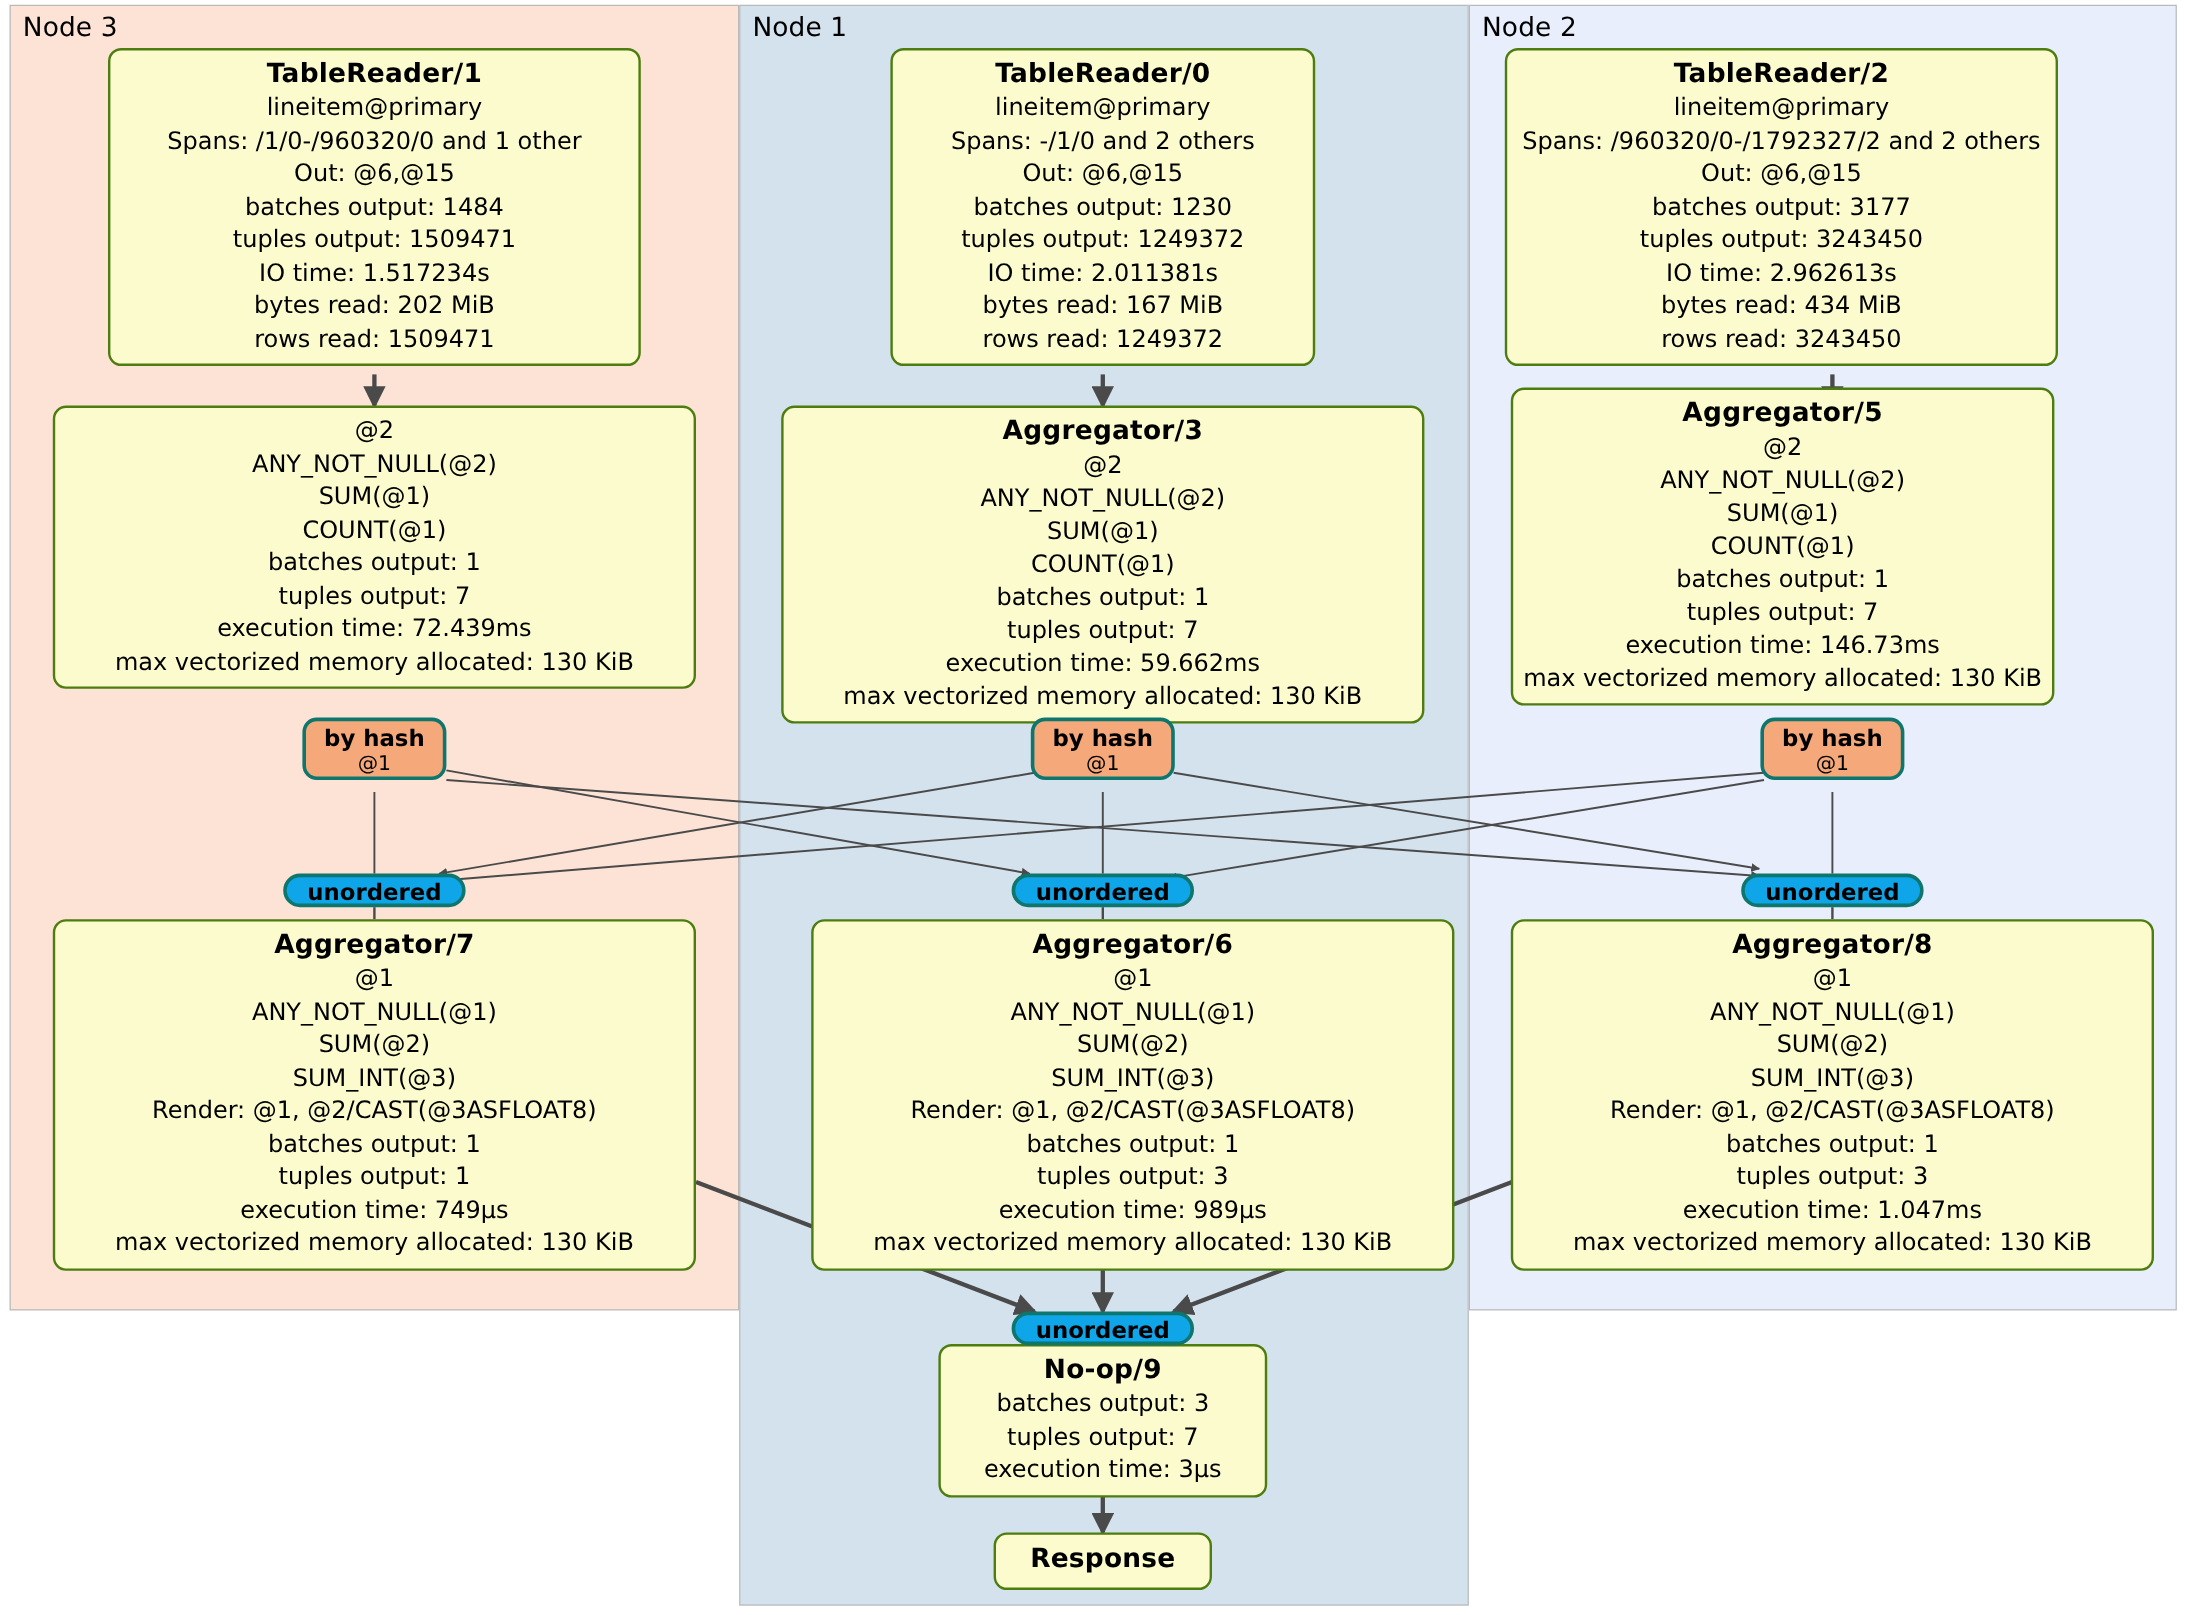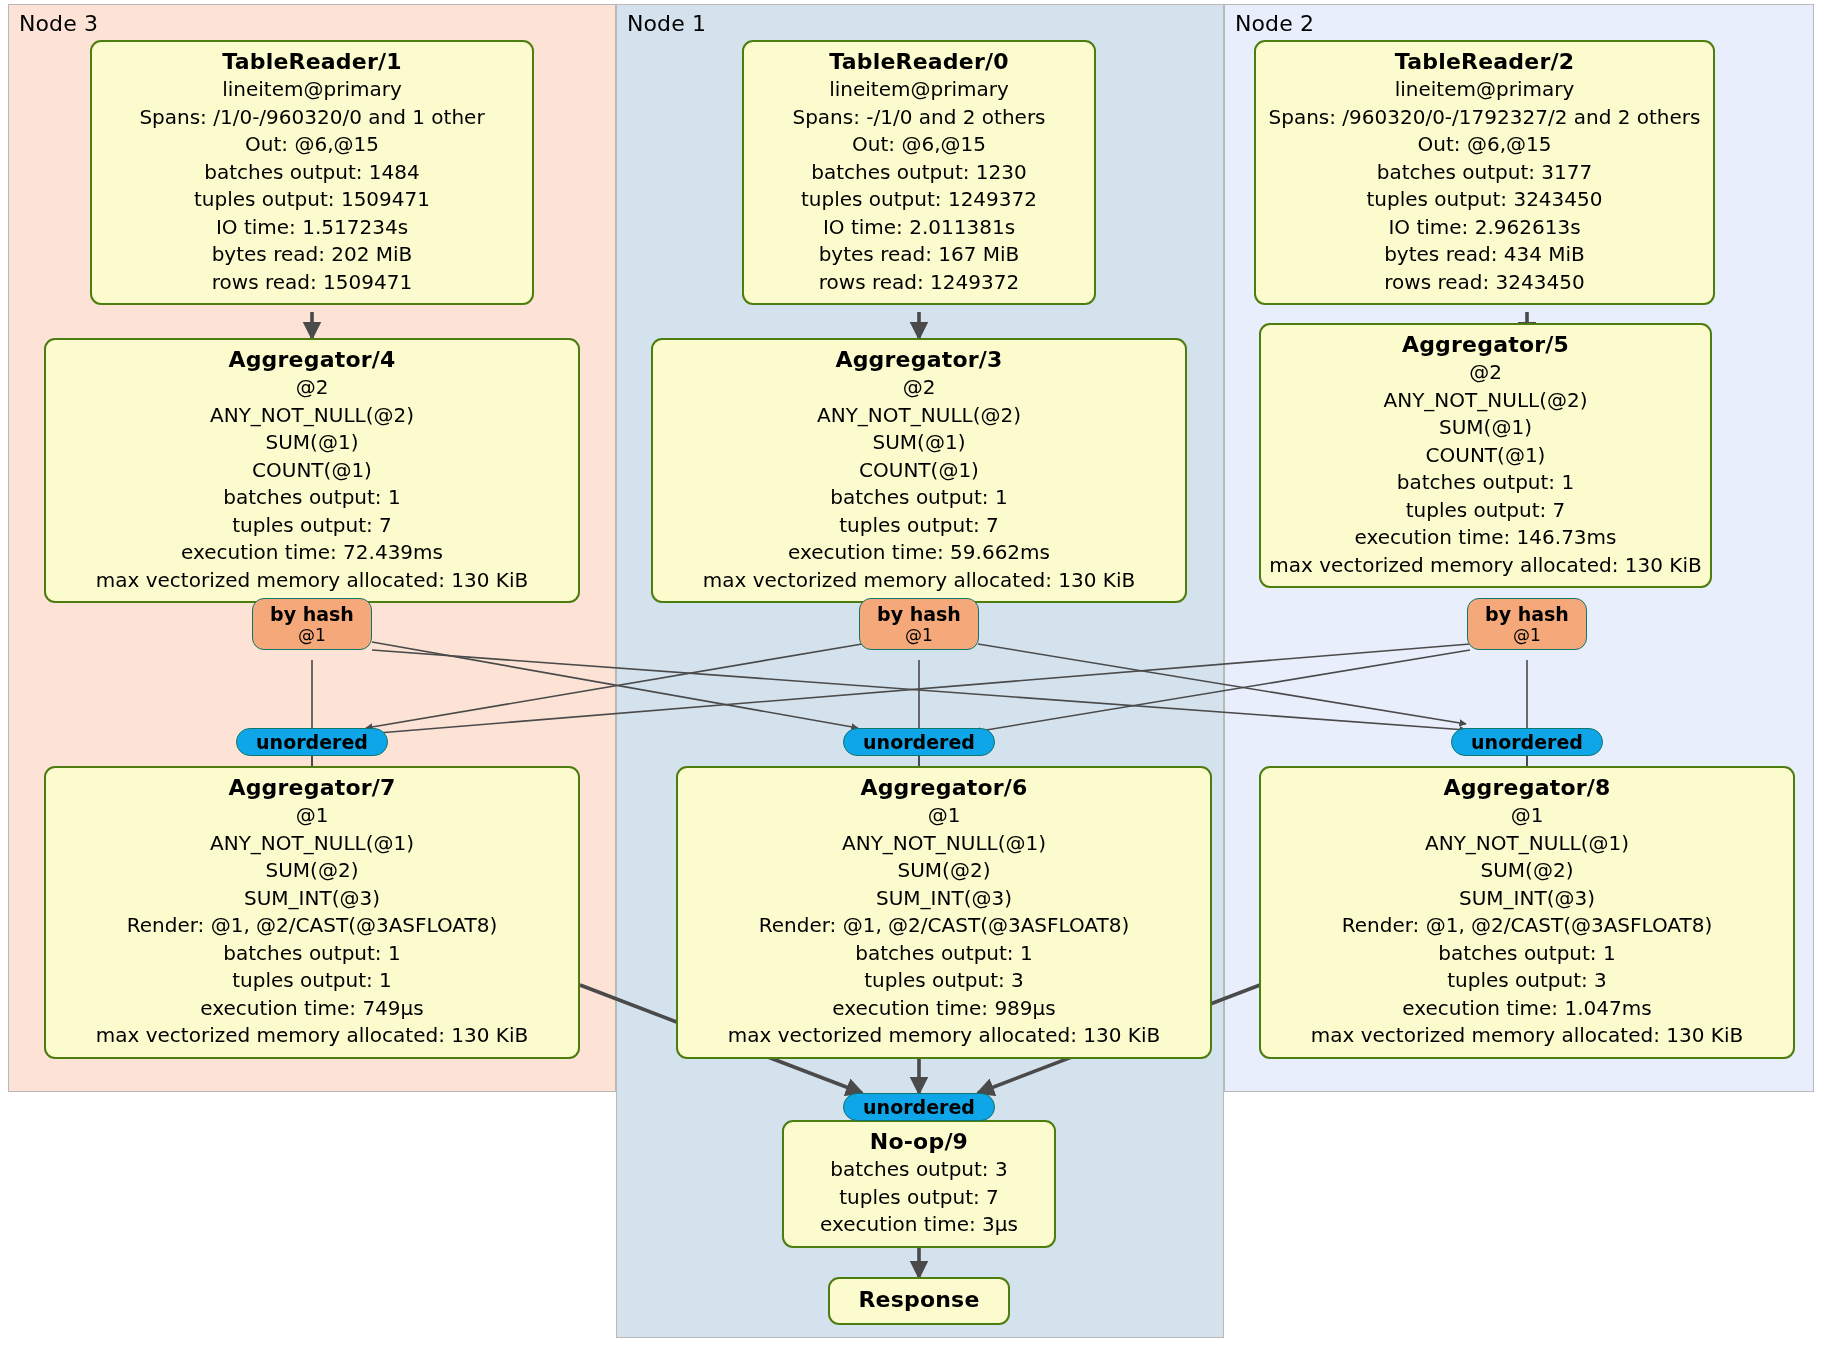--- a/index.html
+++ b/index.html
@@ -69,21 +69,21 @@
     letter-spacing: 0.2px;
   }
   .proc .ln {
     white-space: nowrap;
   }
 
   
   .router {
     position: absolute;
     box-sizing: border-box;
-    border: 1px solid #0f766e;
+    border: 3px solid #0f766e;
     text-align: center;
     z-index: 6;
     color: #000;
   }
   .router .rt {
     font-weight: bold;
     font-size: 19px;
     line-height: 22px;
     display: block;
   }
@@ -194,21 +194,20 @@
     <div class="ln">Spans: /960320/0-/1792327/2 and 2 others</div>
     <div class="ln">Out: @6,@15</div>
     <div class="ln">batches output: 3177</div>
     <div class="ln">tuples output: 3243450</div>
     <div class="ln">IO time: 2.962613s</div>
     <div class="ln">bytes read: 434 MiB</div>
     <div class="ln">rows read: 3243450</div>
   </div>
 
   <div class="proc" id="p-agg4" style="left:44px; top:338px; width:536px;">
-    <div class="ttl">Aggregator/4</div>
     <div class="ln">@2</div>
     <div class="ln">ANY_NOT_NULL(@2)</div>
     <div class="ln">SUM(@1)</div>
     <div class="ln">COUNT(@1)</div>
     <div class="ln">batches output: 1</div>
     <div class="ln">tuples output: 7</div>
     <div class="ln">execution time: 72.439ms</div>
     <div class="ln">max vectorized memory allocated: 130 KiB</div>
   </div>
 

